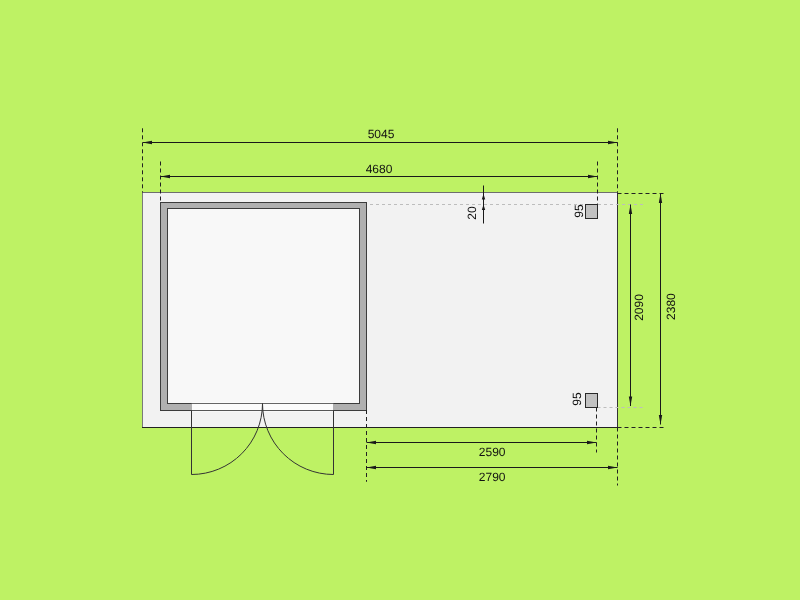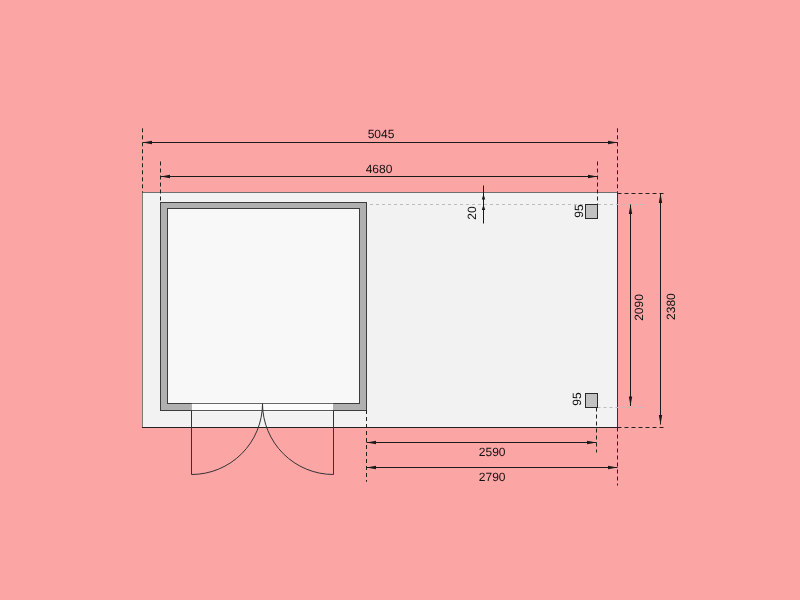--- a/index.html
+++ b/index.html
@@ -1,16 +1,16 @@
 <!DOCTYPE html>
 <html><head>
 <meta charset="utf-8">
 <style>
   html,body{margin:0;padding:0;background:#ffffff;}
-  .canvas{position:relative;width:800px;height:600px;background:#fca5a5;overflow:hidden;}
+  .canvas{position:relative;width:800px;height:600px;background:#bef264;overflow:hidden;}
   svg{position:absolute;left:0;top:0;will-change:transform;}
   text{font-family:"Liberation Sans",sans-serif;fill:#111111;}
 </style>
 </head>
 <body>
 <div class="canvas">
 <svg width="800" height="600" viewBox="0 0 800 600" text-rendering="geometricPrecision">
 
   <rect x="142.5" y="192.5" width="475" height="235" fill="#f2f2f2" stroke="none"></rect>
   <line x1="142" y1="192.5" x2="618" y2="192.5" stroke="#6e6e6e" stroke-width="1"></line>

